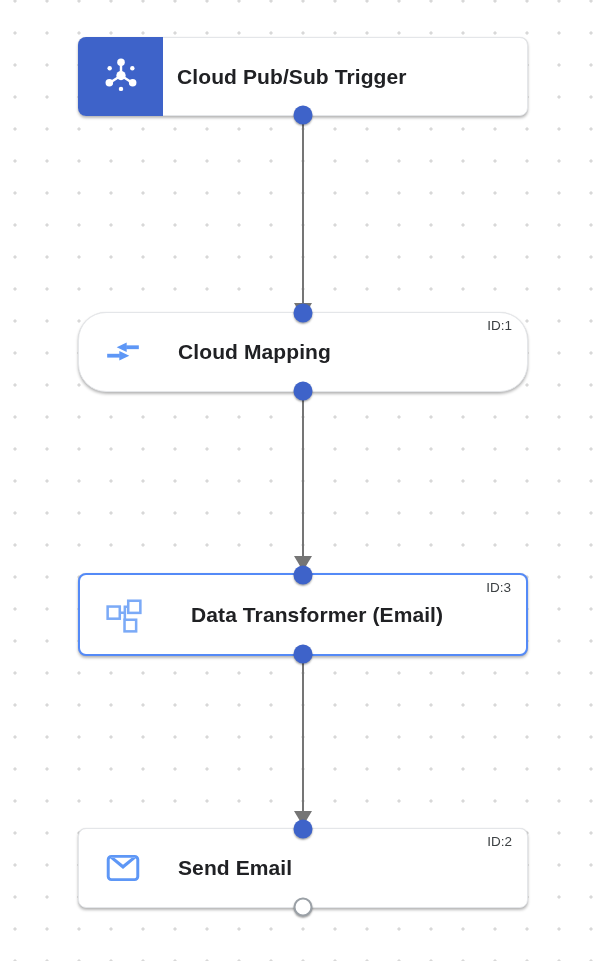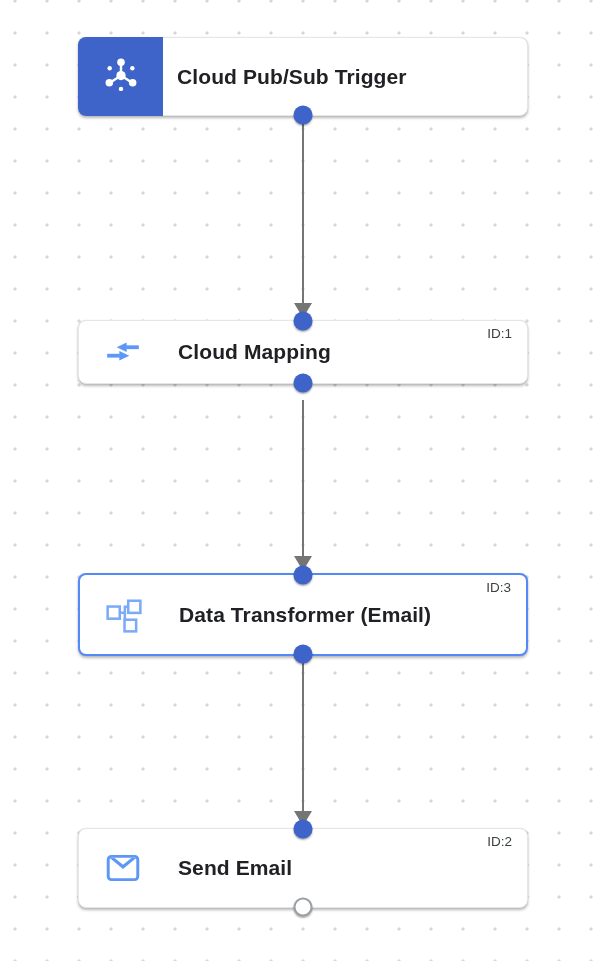--- a/index.html
+++ b/index.html
@@ -26,23 +26,23 @@
     box-sizing: border-box;
     background: #ffffff;
     border: 1px solid #e4e6e9;
     border-radius: 8px;
     box-shadow: 0 2px 3px rgba(0,0,0,0.28), 0 0 1px rgba(0,0,0,0.12);
     display: flex;
     align-items: center;
     z-index: 2;
     cursor: pointer;
   }
-  .node.selected { border: 2px solid #548af7; }
+  .node.selected { border: 2px solid #548af7; gap: 12px; }
   .node-1 { top: 37px;  height: 79px; }
-  .node-2 { top: 320px; height: 64px; }
+  .node-2 { top: 312px; height: 80px; border-radius: 28px; }
   .node-3 { top: 573px; height: 83px; }
   .node-4 { top: 828px; height: 80px; }
 
   .icon-block {
     width: 85px;
     align-self: stretch;
     margin: -1px 0 -1px -1px;
     background: #3e63c9;
     border-radius: 8px 0 0 8px;
     display: flex;

